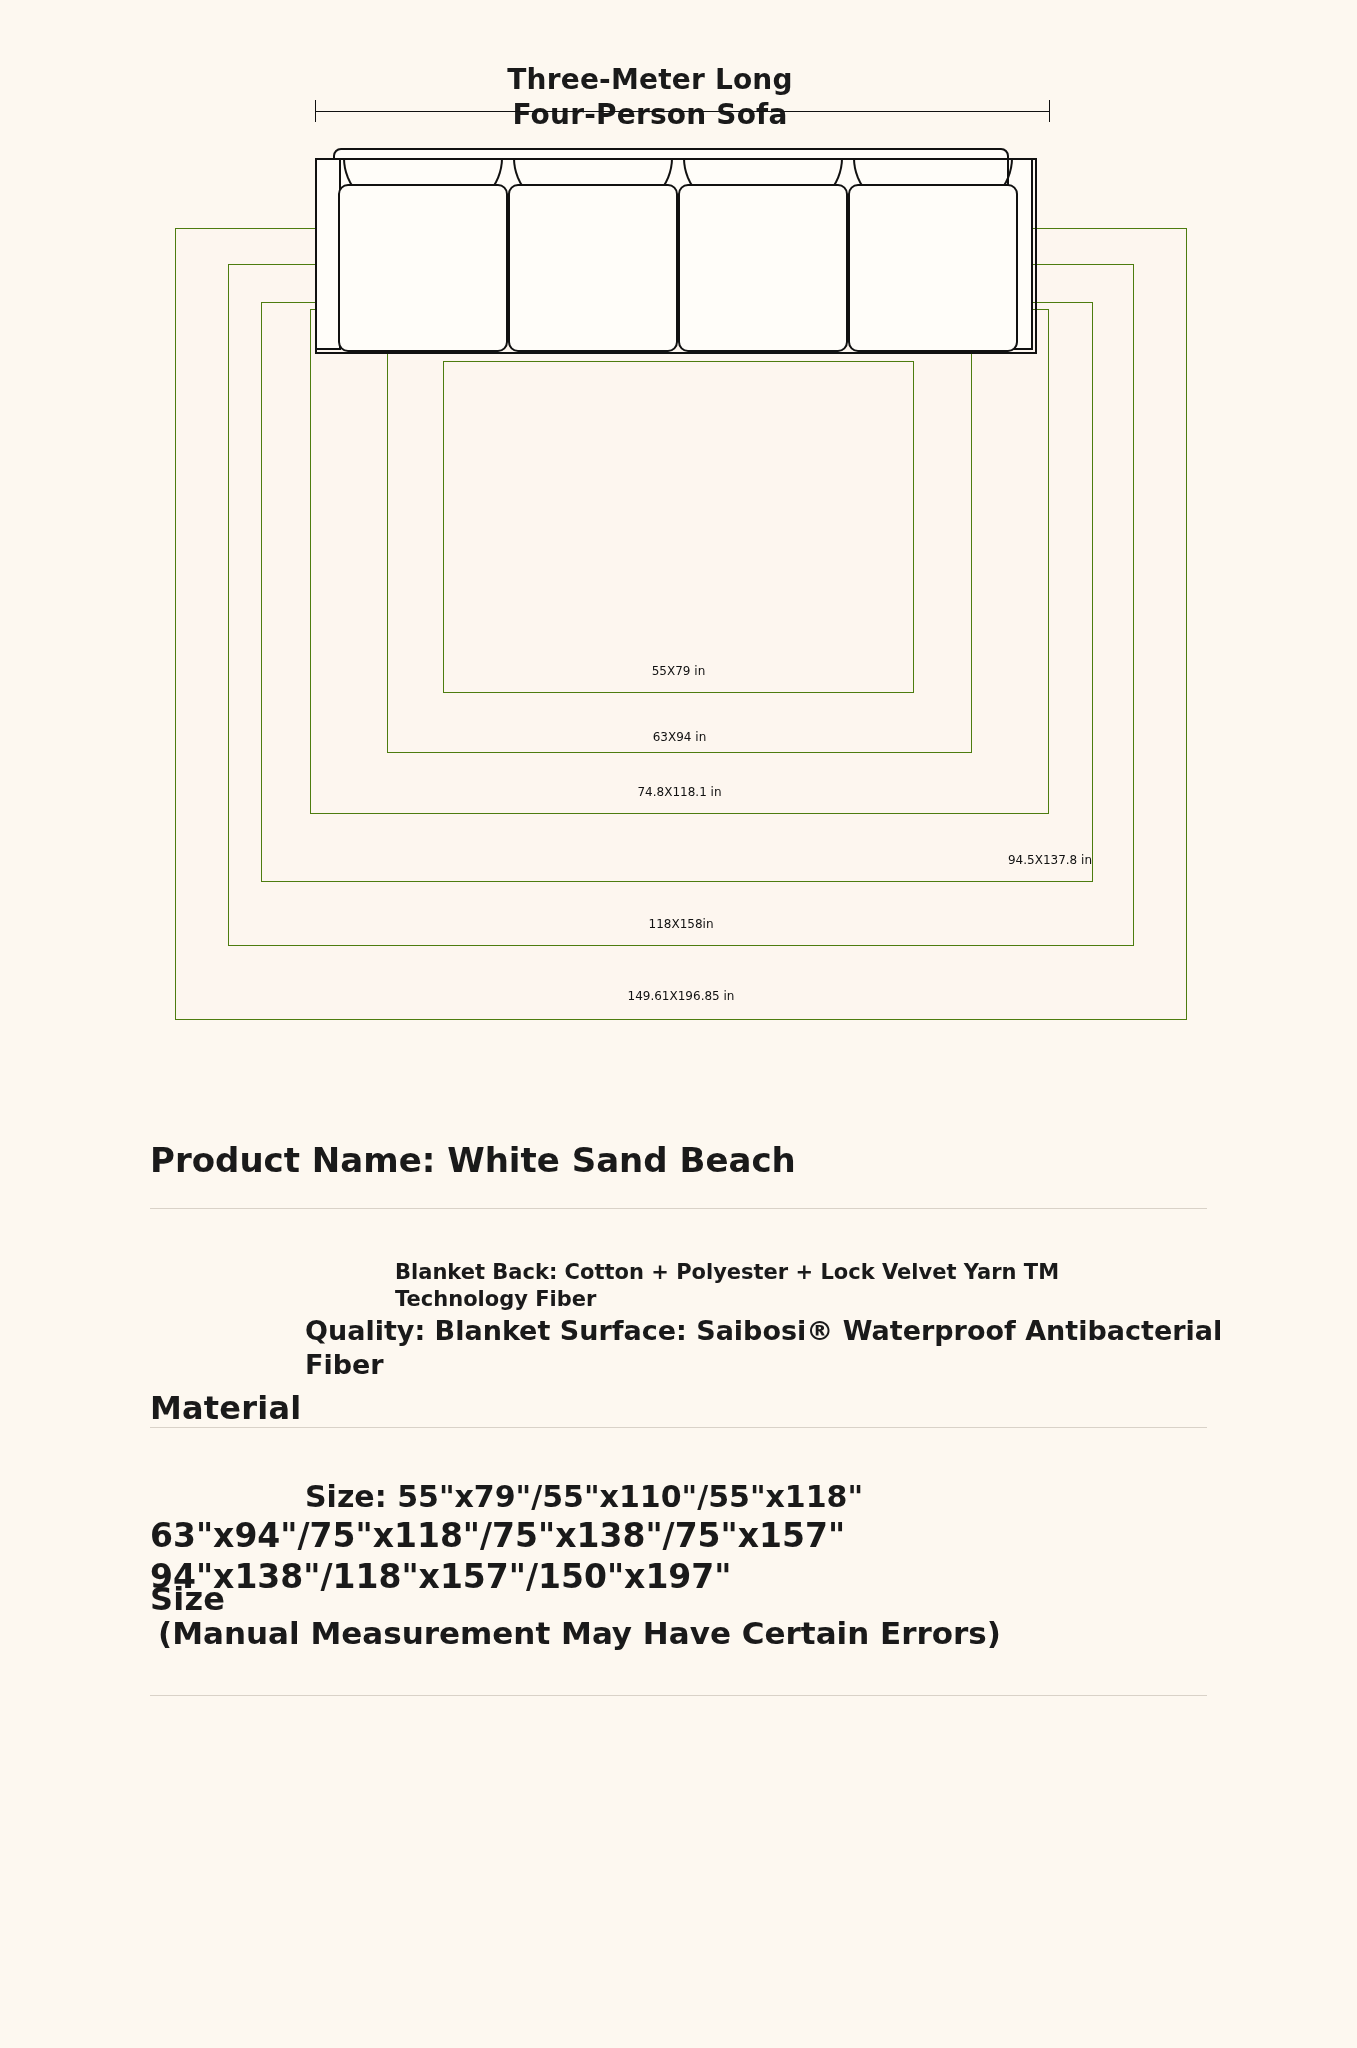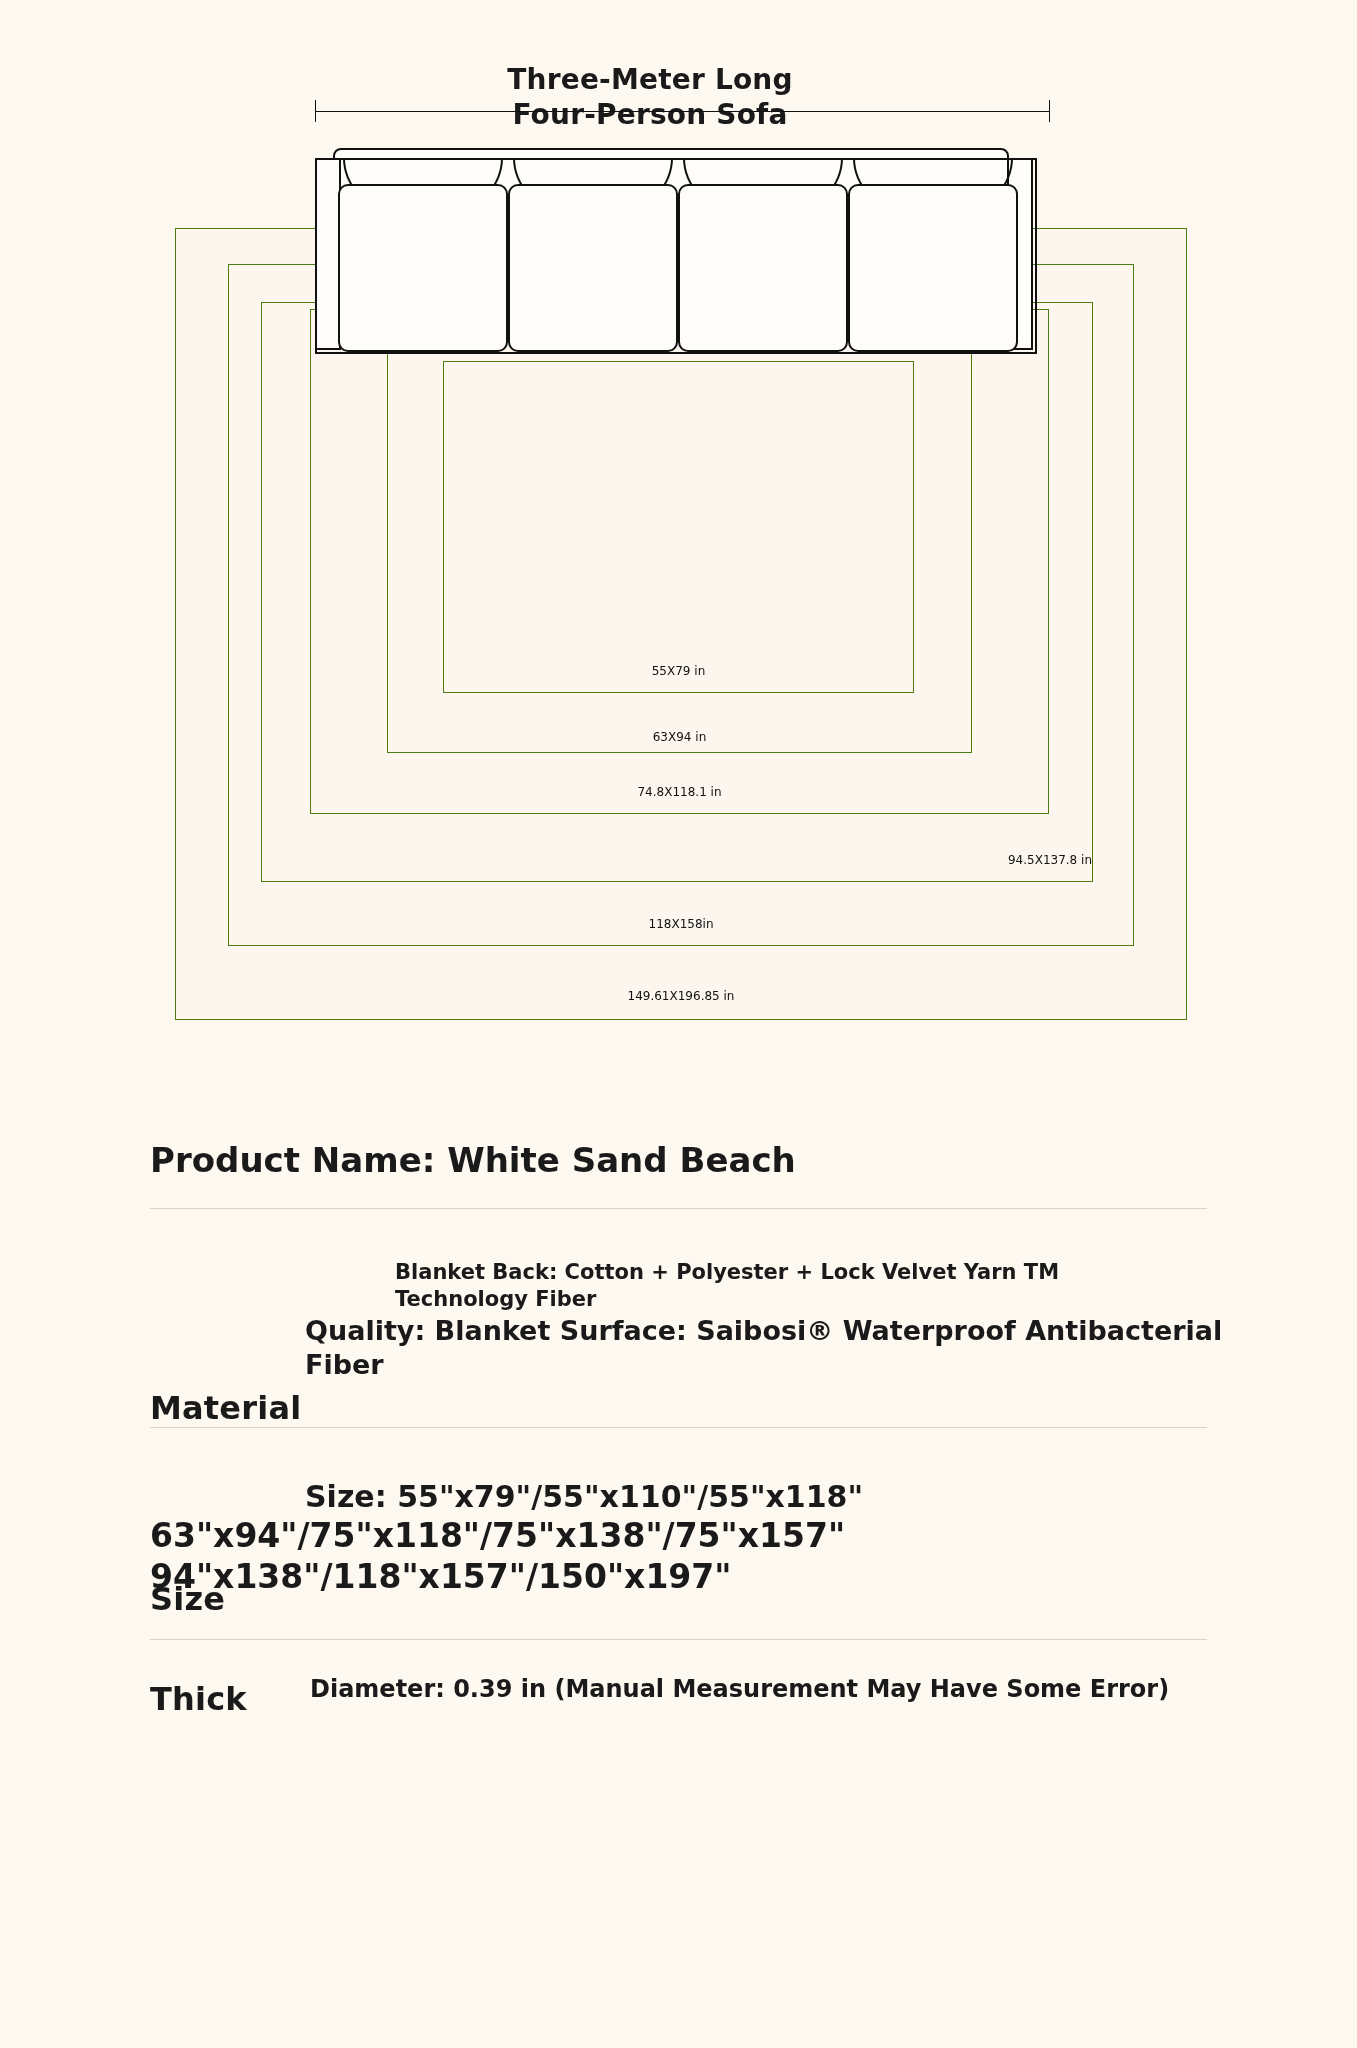--- a/index.html
+++ b/index.html
@@ -292,22 +292,19 @@
     <div class="spec-value small" id="material-line2">Blanket Back: Cotton + Polyester + Lock Velvet Yarn TM Technology Fiber</div>
     <div class="spec-value" id="material-line1">Quality: Blanket Surface: Saibosi® Waterproof Antibacterial Fiber</div>
   </div>
 
   <div class="divider"></div>
 
   <div class="spec-row" id="row-size">
     <div class="spec-label">Size</div>
     <div class="spec-value" id="size-line1">Size: 55"x79"/55"x110"/55"x118"</div>
     <div class="spec-value" id="size-line2">63"x94"/75"x118"/75"x138"/75"x157" 94"x138"/118"x157"/150"x197"</div>
+    <div class="spec-value" id="size-line3">(Manual Measurement May Have Certain Errors)</div>
   </div>
 
   <div class="divider"></div>
 
-  <div class="spec-row" id="row-thick">
-    <div class="spec-label">Thick</div>
-    <div class="spec-value" id="thick-value">Diameter: 0.39 in (Manual Measurement May Have Some Error)</div>
-  </div>
 
 </div>
 
 </body></html>

